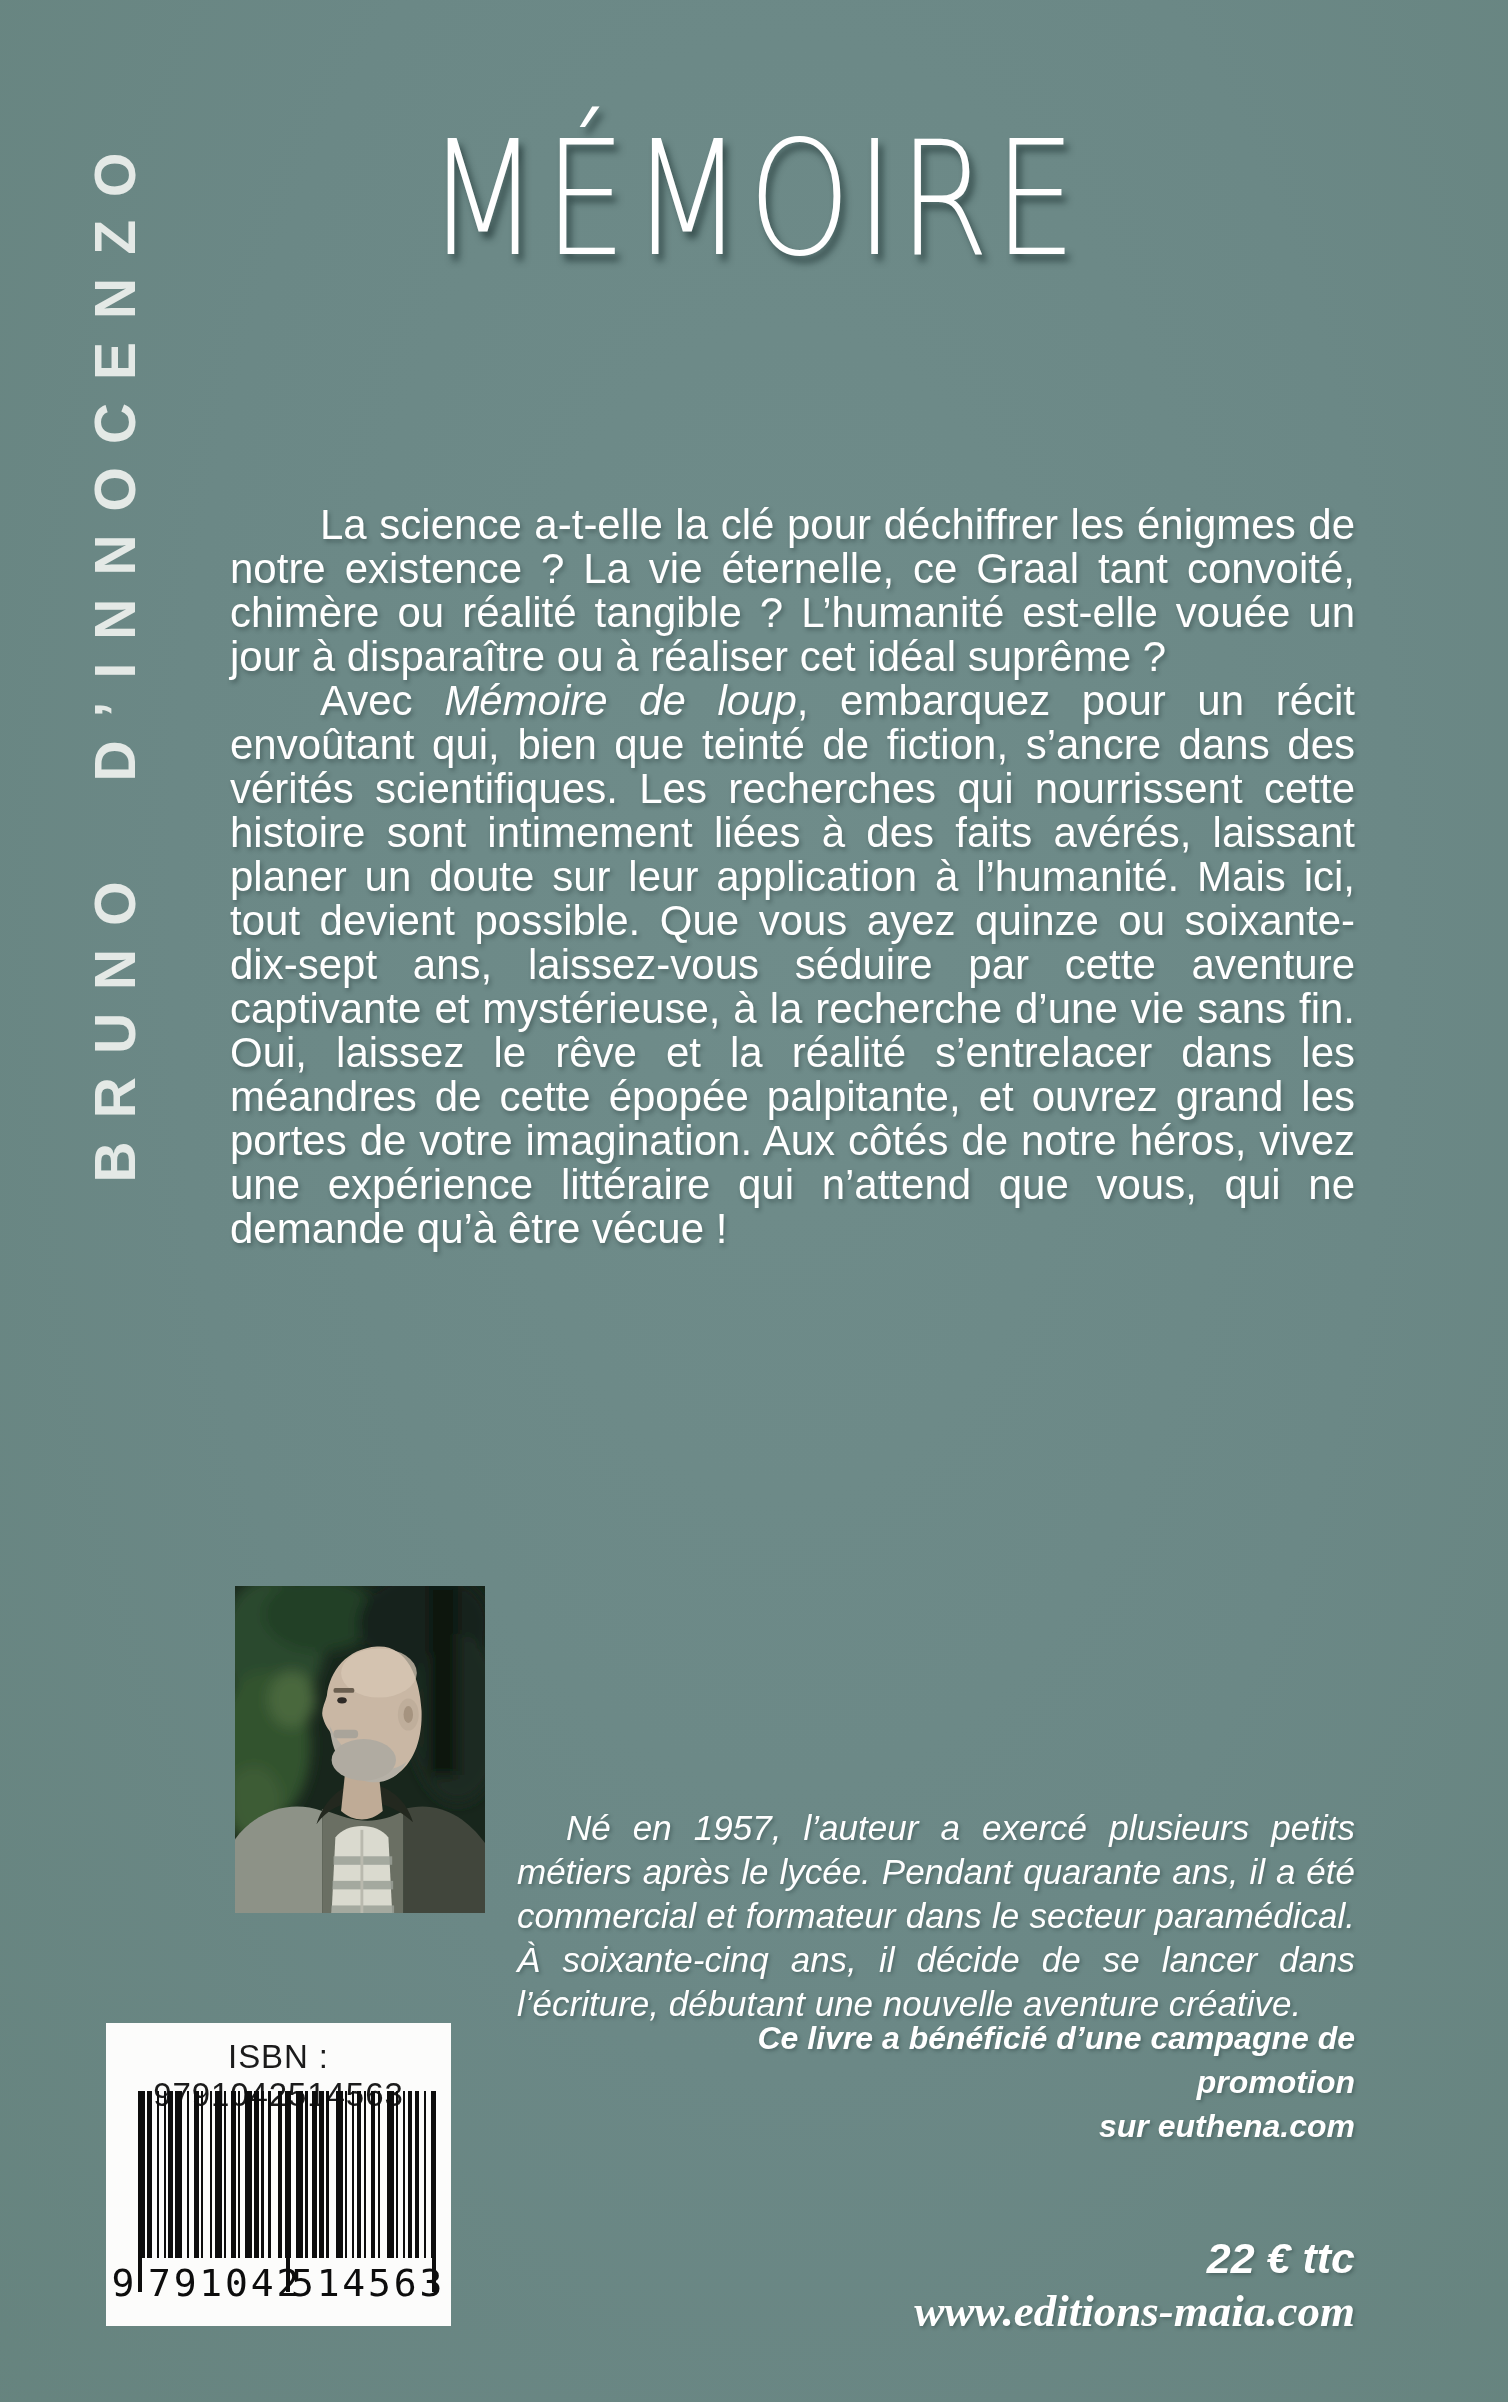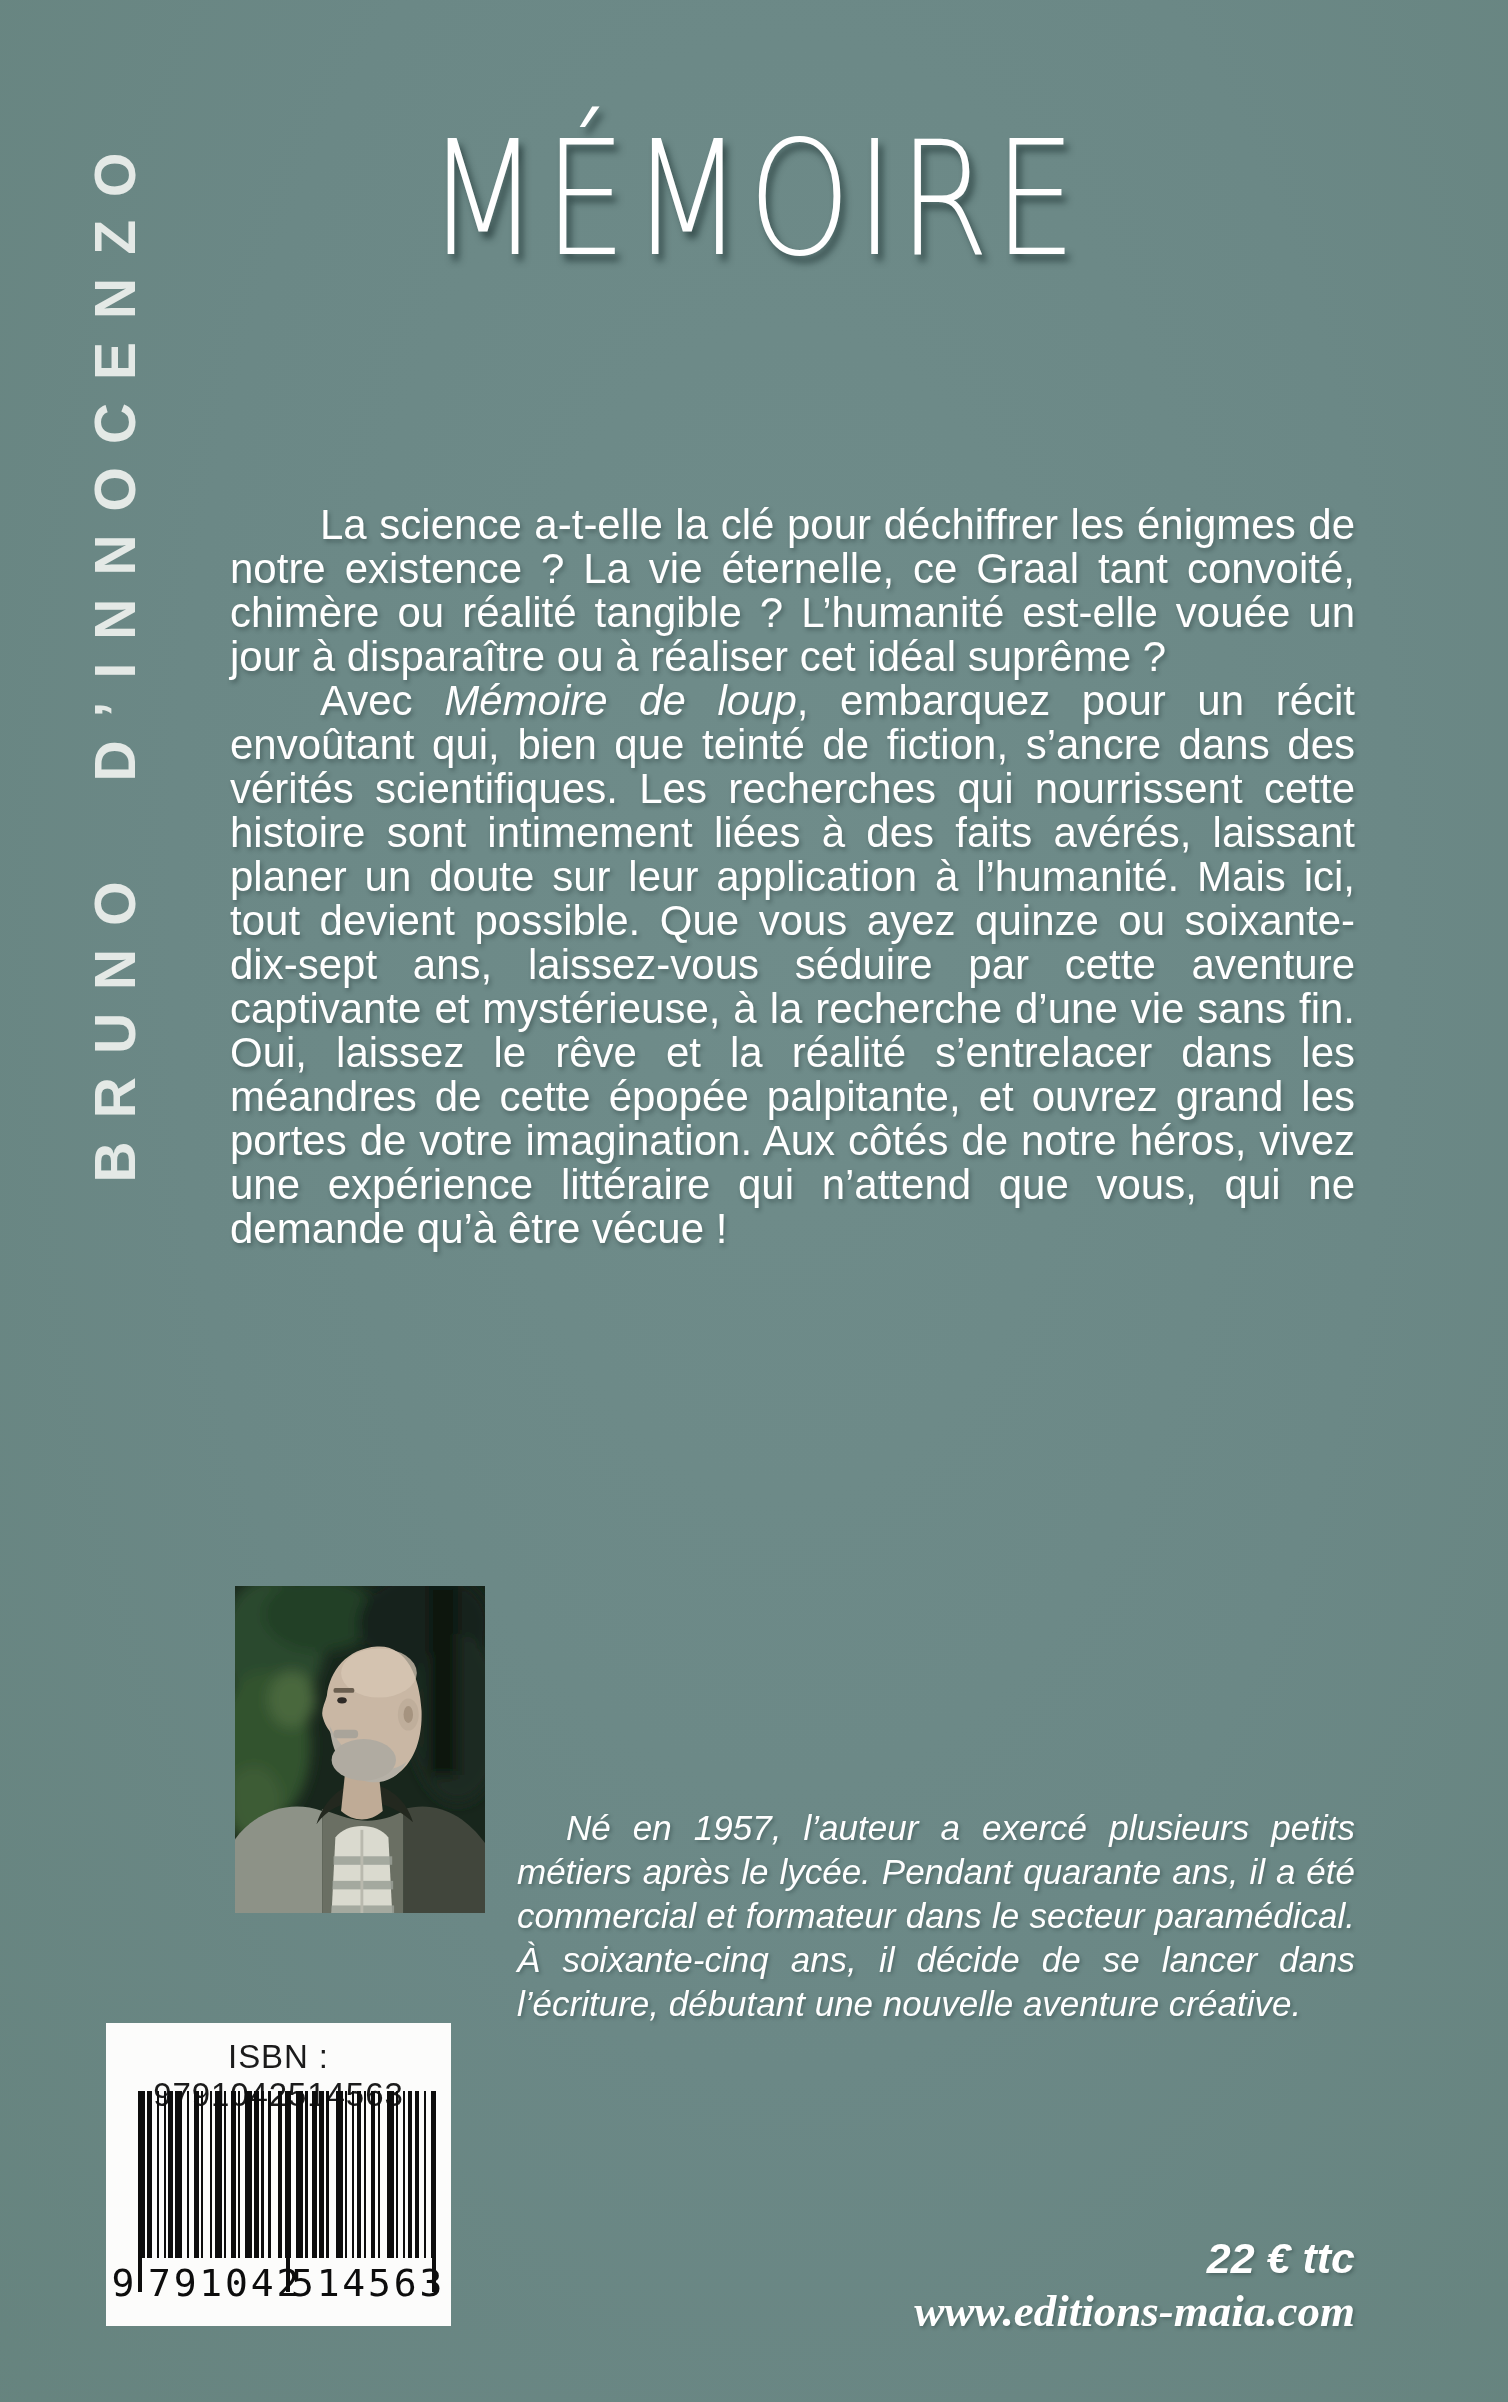--- a/index.html
+++ b/index.html
@@ -166,20 +166,24 @@
       <rect x="104" y="108" width="22" height="5" rx="2" fill="#6b5f50"></rect>
       <ellipse cx="113" cy="121" rx="5" ry="3.4" fill="#2e2a26"></ellipse>
 
       <ellipse cx="183" cy="136" rx="11" ry="17" fill="#bfae9b"></ellipse>
       <ellipse cx="183" cy="136" rx="5" ry="9" fill="#a5937f"></ellipse>
     </svg>
   </div>
 
   <div class="bio">Né en 1957, l’auteur a exercé plusieurs petits métiers après le lycée. Pendant quarante ans, il a été commercial et formateur dans le secteur paramédical. À soixante-cinq ans, il décide de se lancer dans l’écriture, débutant une nouvelle aventure créative.</div>
 
+  <div class="promo">
+    <div>Ce livre a bénéficié d’une campagne de promotion</div>
+    <div>sur euthena.com</div>
+  </div>
 
   <div class="barcode-box">
     <div class="isbn-label">ISBN : 9791042514563</div>
     <div class="bars-wrap" id="bars">
       <div class="guard g1"></div>
       <div class="guard g2"></div>
       <div class="guard g3"></div>
     <div class="bar" style="width: 7px; margin-right: 2.3px;"></div><div class="bar" style="width: 4.7px; margin-right: 4.7px;"></div><div class="bar" style="width: 2.3px; margin-right: 4.7px;"></div><div class="bar" style="width: 2.3px; margin-right: 2.3px;"></div><div class="bar" style="width: 4.7px; margin-right: 2.3px;"></div><div class="bar" style="width: 7px; margin-right: 4.7px;"></div><div class="bar" style="width: 2.3px; margin-right: 4.7px;"></div><div class="bar" style="width: 4.7px; margin-right: 2.3px;"></div><div class="bar" style="width: 2.3px; margin-right: 7px;"></div><div class="bar" style="width: 2.3px; margin-right: 2.3px;"></div><div class="bar" style="width: 7px; margin-right: 2.3px;"></div><div class="bar" style="width: 2.3px; margin-right: 4.7px;"></div><div class="bar" style="width: 4.7px; margin-right: 2.3px;"></div><div class="bar" style="width: 2.3px; margin-right: 4.7px;"></div><div class="bar" style="width: 7px; margin-right: 2.3px;"></div><div class="bar" style="width: 4.7px; margin-right: 2.3px;"></div><div class="bar" style="width: 2.3px; margin-right: 4.7px;"></div><div class="bar" style="width: 2.3px; margin-right: 7px;"></div><div class="bar" style="width: 4.7px; margin-right: 2.3px;"></div><div class="bar" style="width: 2.3px; margin-right: 2.3px;"></div><div class="bar" style="width: 2.3px; margin-right: 4.7px;"></div><div class="bar" style="width: 7px; margin-right: 2.3px;"></div><div class="bar" style="width: 2.3px; margin-right: 4.7px;"></div><div class="bar" style="width: 4.7px; margin-right: 2.3px;"></div><div class="bar" style="width: 4.7px; margin-right: 2.3px;"></div><div class="bar" style="width: 2.3px; margin-right: 7px;"></div><div class="bar" style="width: 7px; margin-right: 2.3px;"></div><div class="bar" style="width: 2.3px; margin-right: 4.7px;"></div><div class="bar" style="width: 2.3px; margin-right: 2.3px;"></div><div class="bar" style="width: 4.7px; margin-right: 2.3px;"></div><div class="bar" style="width: 2.3px; margin-right: 4.7px;"></div><div class="bar" style="width: 4.7px; margin-right: 2.3px;"></div><div class="bar" style="width: 2.3px; margin-right: 7px;"></div><div class="bar" style="width: 7px; margin-right: 2.3px;"></div><div class="bar" style="width: 2.3px; margin-right: 4.7px;"></div><div class="bar" style="width: 2.3px; margin-right: 2.3px;"></div><div class="bar" style="width: 4.7px; margin-right: 2.3px;"></div><div class="bar" style="width: 4.7px; margin-right: 4.7px;"></div><div class="bar" style="width: 2.3px; margin-right: 4.7px;"></div><div class="bar" style="width: 4.7px; margin-right: 0px;"></div></div>
     <div class="bc-digit bc-lead">9</div>
     <div class="bc-digit bc-g1">791042</div>

